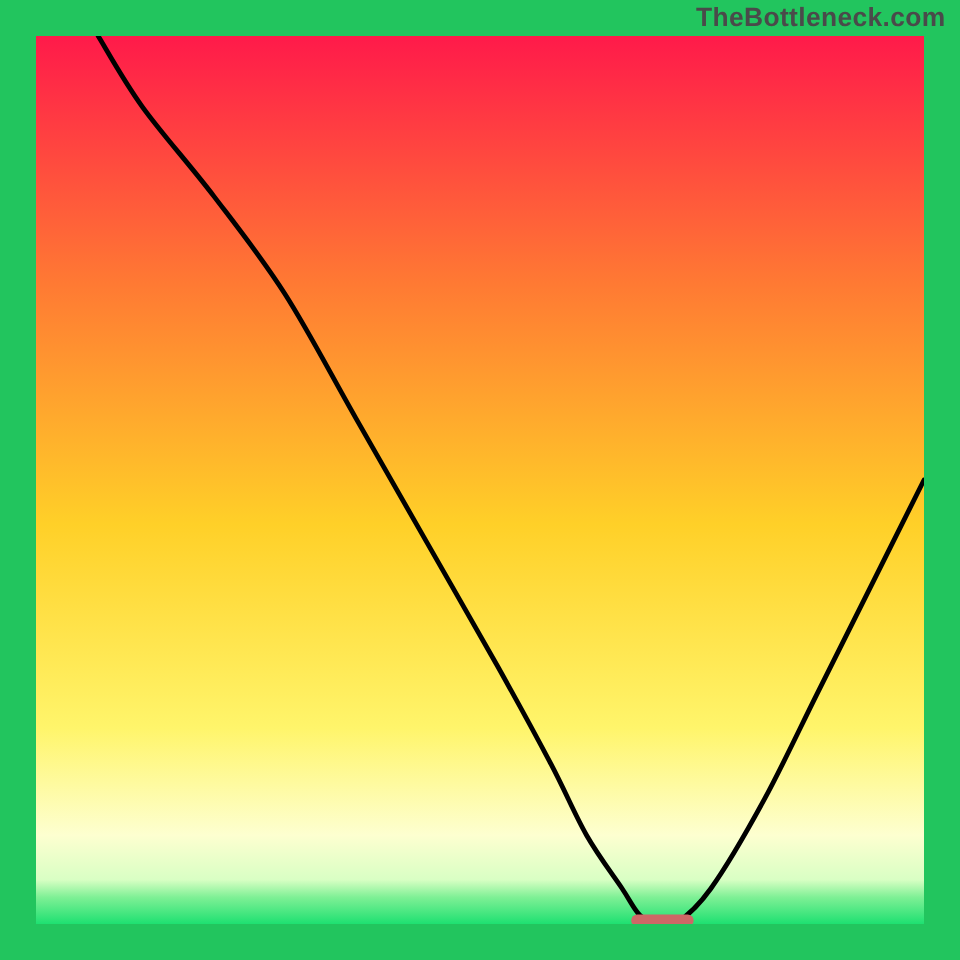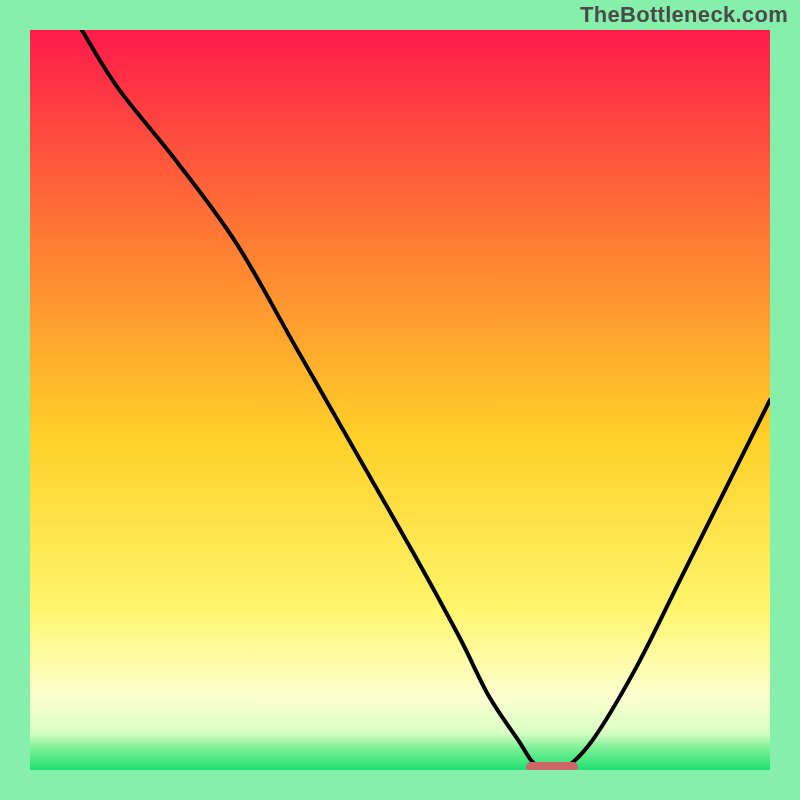--- a/index.html
+++ b/index.html
@@ -8,21 +8,21 @@
     width: 800px;
     height: 800px;
     background: #000;
     overflow: hidden;
     font-family: Arial, Helvetica, sans-serif;
   }
   .frame {
     position: relative;
     width: 800px;
     height: 800px;
-    background: #86efac;
+    background: #22c55e;
   }
   .watermark {
     position: absolute;
     top: 2px;
     right: 12px;
     color: #4a4a4a;
     font-size: 22px;
     font-weight: bold;
     letter-spacing: 0.3px;
     z-index: 20;

